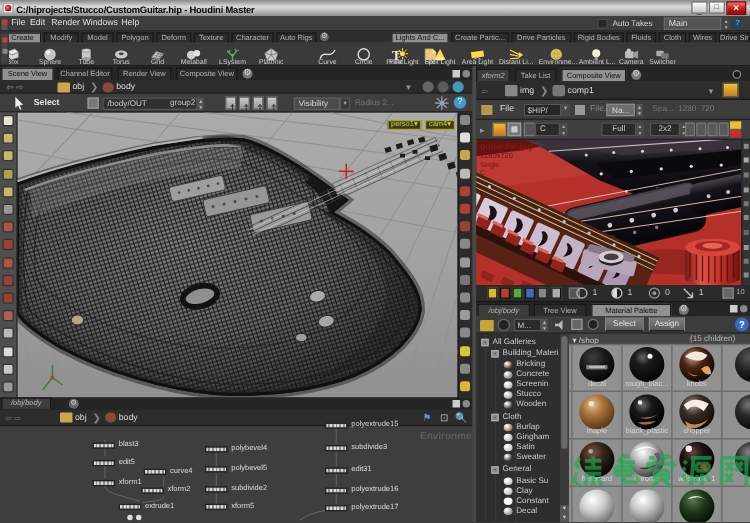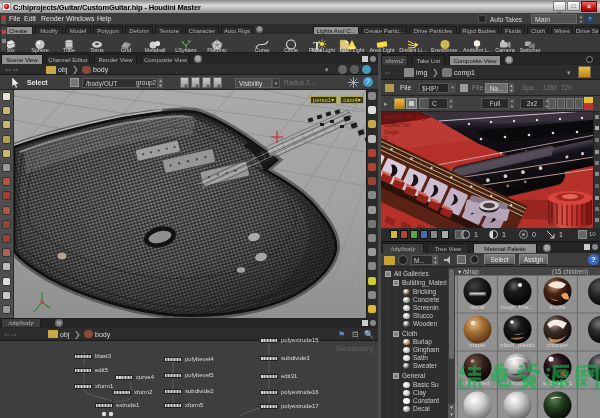--- a/index.html
+++ b/index.html
@@ -13,21 +13,21 @@
 .lbl{position:absolute;color:#cfcfcf;font-size:5.5px;text-align:center;white-space:nowrap;}
 </style>
 </head>
 <body>
 
 <div class="abs" style="left:0;top:0;width:600px;height:13px;
  background:linear-gradient(#888,#d9d9d9 40%,#c6c6c6 60%,#8d8d8d);"></div>
 <div class="abs" style="left:2px;top:2px;width:9px;height:9px;background:#eee;border:1px solid #999;box-sizing:border-box;">
  <div class="abs" style="left:1px;top:1px;width:5px;height:5px;background:radial-gradient(circle at 40% 40%,#f88 5%,#c22 40%,#701 90%);border-radius:2px;"></div>
 </div>
-<div class="abs" style="left:13px;top:2.5px;font-size:7.5px;font-weight:bold;color:#000;letter-spacing:-0.15px;">C:/hiprojects/Guitar/CustomGuitar.hip - Houdini Master</div>
+<div class="abs" style="left:13px;top:2.5px;font-size:7.5px;font-weight:bold;color:#000;letter-spacing:-0.15px;">C:/hiprojects/Stucco/CustomGuitar.hip - Houdini Master</div>
 <div class="abs" style="left:553px;top:1px;width:13px;height:10px;background:linear-gradient(#fefefe,#c8c8c8);border:1px solid #777;box-sizing:border-box;font-size:7px;color:#333;text-align:center;line-height:13px;">_</div>
 <div class="abs" style="left:567px;top:1px;width:13px;height:10px;background:linear-gradient(#fefefe,#c8c8c8);border:1px solid #777;box-sizing:border-box;font-size:6px;color:#333;text-align:center;line-height:9px;">□</div>
 <div class="abs" style="left:581px;top:1px;width:16px;height:11px;background:linear-gradient(#f66,#c01818 60%,#900);border:1px solid #700;box-sizing:border-box;font-size:8px;color:#fff;font-weight:bold;text-align:center;line-height:9px;">×</div>
 
 <div class="abs" style="left:0;top:13px;width:600px;height:12px;background:#3d3d3d;border-bottom:1px solid #282828;box-sizing:border-box;"></div>
 <div class="txt" style="left:9px;top:15px;color:#e0e0e0;font-size:7px;">File</div>
 <div class="txt" style="left:24px;top:15px;color:#e0e0e0;font-size:7px;">Edit</div>
 <div class="txt" style="left:41px;top:15px;color:#e0e0e0;font-size:7px;">Render</div>
 <div class="txt" style="left:66px;top:15px;color:#e0e0e0;font-size:7px;">Windows</div>
 <div class="txt" style="left:97px;top:15px;color:#e0e0e0;font-size:7px;">Help</div>
@@ -389,21 +389,21 @@
 <div class="abs" style="left:48px;top:330px;width:10px;height:8px;background:#caa84a;border-radius:1px;"></div>
 <div class="txt" style="left:60px;top:331px;color:#ddd;">obj</div>
 <div class="txt" style="left:74px;top:330px;color:#888;font-size:8px;">❯</div>
 <div class="abs" style="left:84px;top:330px;width:9px;height:8px;background:#8a4a3a;border-radius:4px;"></div>
 <div class="txt" style="left:95px;top:331px;color:#ddd;">body</div>
 <div class="abs" style="left:330px;top:330px;width:1px;"></div>
 <div class="txt" style="left:338px;top:330px;color:#68c;font-size:8px;">⚑</div>
 <div class="txt" style="left:352px;top:330px;color:#bbb;font-size:8px;">⊡</div>
 <div class="txt" style="left:364px;top:330px;color:#8ac;font-size:8px;">🔍</div>
 <div class="abs" style="left:0;top:341px;width:378px;height:77px;background:#3e3e3e;"></div>
-<div class="abs" style="left:336px;top:344px;color:#5c5c5c;font-size:8px;font-weight:bold;">Geometry</div>
+<div class="abs" style="left:336px;top:344px;color:#5c5c5c;font-size:8px;font-weight:bold;">Environme</div>
 <svg class="abs" style="left:0;top:341px;" width="378" height="77">
 <g stroke="#666" stroke-width="0.8" fill="none">
 <path d="M84 11 C84 18,84 20,84 24"></path>
       <path d="M84 30 C84 36,84 38,84 42"></path>
 <path d="M84 48 C84 54,100 56,112 60"></path>
       <path d="M131 41 C131 46,131 48,131 50"></path>
 <path d="M131 56 C131 60,120 60,114 61"></path>
       <path d="M173 21 C173 26,173 30,173 32"></path>
 <path d="M173 38 C173 42,173 46,173 48"></path>
       <path d="M173 54 C173 58,173 60,173 62"></path>

